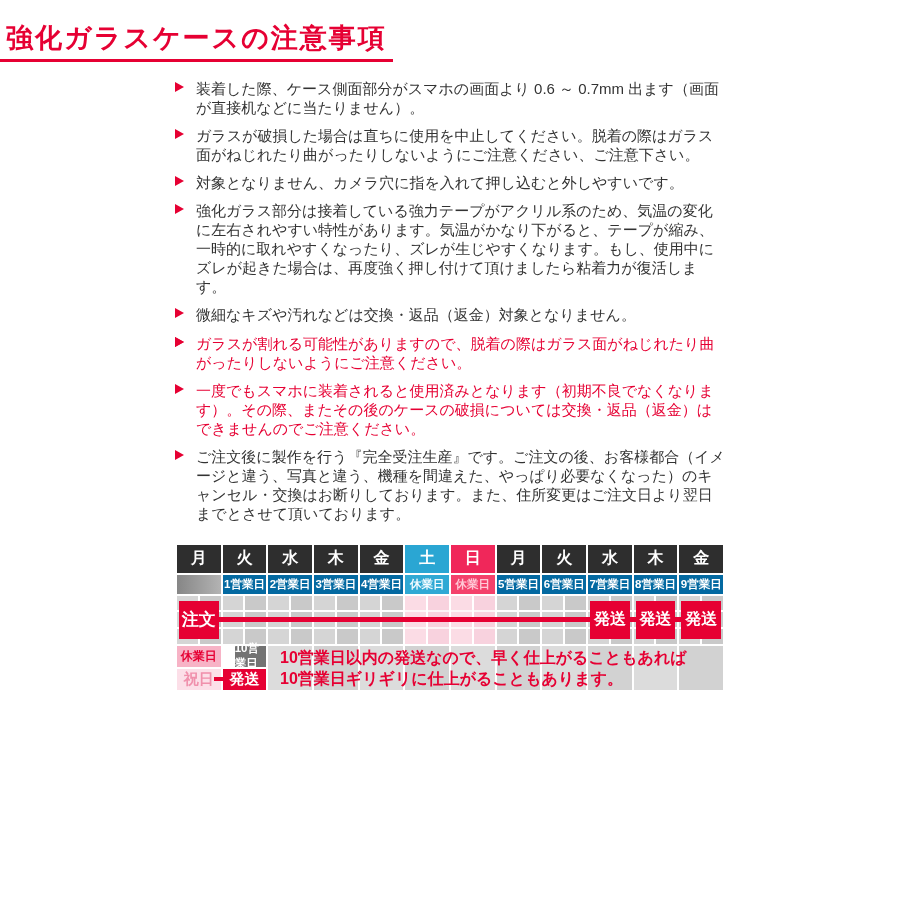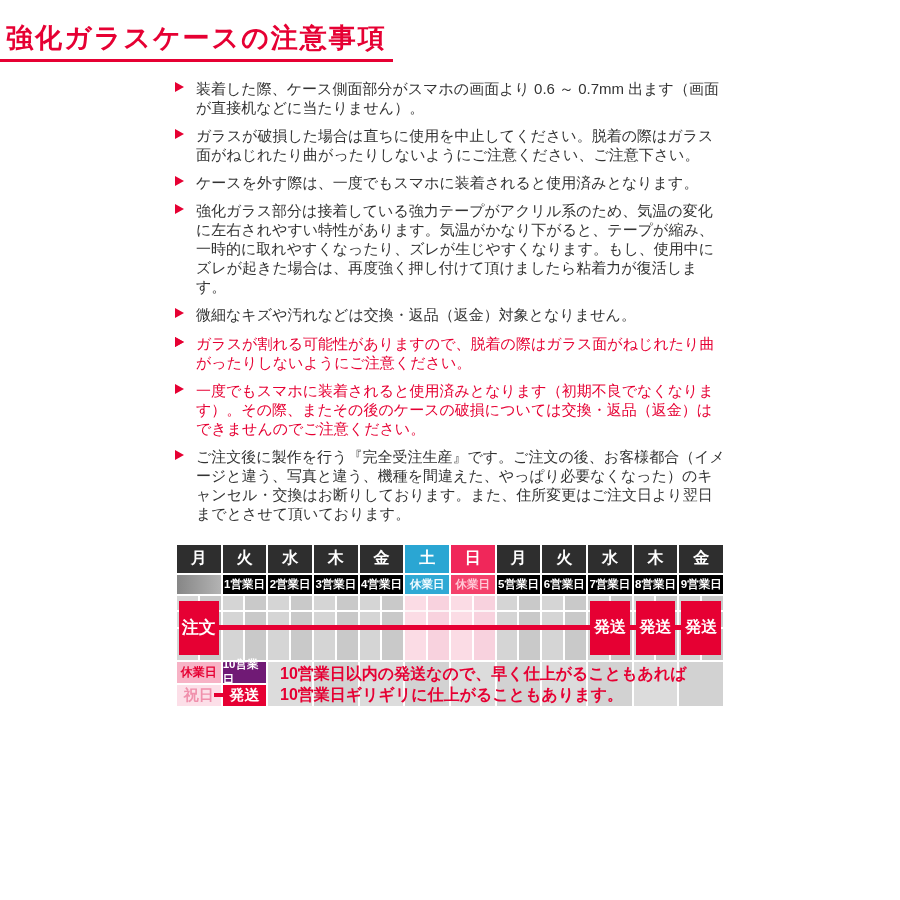--- a/index.html
+++ b/index.html
@@ -26,62 +26,62 @@
   .seg-red{color:#e60033;}
   .seg-big{font-size:45px;color:#e60033;line-height:0;letter-spacing:-2px;vertical-align:-5px;}
 
   
   .sched{width:546px;margin:22px auto 0;position:relative;}
   .t-row{display:flex;gap:2px;margin-bottom:2px;}
   .cell{flex:1;display:flex;align-items:center;justify-content:center;}
   .day{height:28px;background:#2e2e2e;color:#fff;font-size:16px;font-weight:bold;}
   .day.sat{background:#2aa6d3;}
   .day.sun{background:#f0275a;}
-  .sub{height:19px;background:#000000;color:#fff;font-size:11.5px;font-weight:bold;}
+  .sub{height:19px;background:#0369a1;color:#fff;font-size:11.5px;font-weight:bold;}
   .sub.first{background:linear-gradient(to right,#868686,#b3b3b3);}
   .sub.sat{background:#2fa9d4;color:#f2fbff;}
   .sub.sun{background:#f4416b;color:#ffc9d6;}
 
-  .row3{position:relative;height:64px;display:flex;gap:2px;margin-bottom:2px;}
+  .row3{position:relative;height:48px;display:flex;gap:2px;margin-bottom:2px;}
   .c3{flex:1;position:relative;background:
       linear-gradient(to bottom, rgba(0,0,0,0) 0 14px, #fff 14px 16px, rgba(0,0,0,0) 16px 31px, #fff 31px 33px, rgba(0,0,0,0) 33px),
       linear-gradient(to right, #d5d5d5 0 47%, #fff 47% 52%, #c9c9c9 52%);}
   .c3.pink{background:
       linear-gradient(to bottom, rgba(0,0,0,0) 0 14px, rgba(255,255,255,.75) 14px 16px, rgba(0,0,0,0) 16px 31px, rgba(255,255,255,.75) 31px 33px, rgba(0,0,0,0) 33px),
       linear-gradient(to right, #fbdce5 0 47%, #fff 47% 52%, #f8d2de 52%);}
   .tline{position:absolute;left:38px;right:5px;top:50%;height:5px;margin-top:-2.5px;background:#e60033;z-index:1;}
   .obox,.sbox{position:absolute;left:2px;right:2px;top:5px;bottom:5px;background:#e60033;color:#fff;font-weight:bold;display:flex;align-items:center;justify-content:center;z-index:2;}
   .obox{font-size:17px;}
   .sbox{font-size:16px;}
 
   .brow{position:relative;display:flex;gap:2px;}
   .lcol{flex:1;display:flex;flex-direction:column;gap:2px;}
   .lcell{height:21px;display:flex;align-items:center;justify-content:center;font-weight:bold;}
   .closed{background:#f7b3c6;color:#e60033;font-size:12px;}
-  .tenth{background:#701a75;color:#fff;font-size:11.5px;}
+  .tenth{background:#737373;color:#fff;font-size:11.5px;margin-left:12px;}
   .holiday{background:#fcdfe8;color:#f090ac;font-size:15px;}
   .shipcell{position:relative;background:#e60033;color:#fff;font-size:15px;}
   .shipdash{position:absolute;left:-9px;top:50%;margin-top:-2px;width:12px;height:4px;background:#e60033;}
   .tall{flex:1;height:44px;background:#dcdcdc;}
   .tall.alt{background:#d2d2d2;}
   .bnote{position:absolute;left:103px;top:1px;color:#e60033;font-weight:bold;font-size:16px;line-height:21px;white-space:nowrap;z-index:3;}
 </style>
 </head>
 <body>
 
 <div class="canvas">
 
   <div class="h-wrap" id="title1">
     <span class="h-red">強化ガラスケースの注意事項</span>
   </div>
 
   <div class="blist">
     <div class="bitem"><span class="tri"></span><span>装着した際、ケース側面部分がスマホの画面より 0.6 ～ 0.7mm 出ます（画面が直接机などに当たりません）。</span></div>
     <div class="bitem"><span class="tri"></span><span>ガラスが破損した場合は直ちに使用を中止してください。脱着の際はガラス面がねじれたり曲がったりしないようにご注意ください、ご注意下さい。</span></div>
-    <div class="bitem"><span class="tri"></span><span>ケースを外す際は、一度でもスマホに装着されると使用済みとなります。</span></div>
+    <div class="bitem"><span class="tri"></span><span>対象となりません、カメラ穴に指を入れて押し込むと外しやすいです。</span></div>
     <div class="bitem"><span class="tri"></span><span>強化ガラス部分は接着している強力テープがアクリル系のため、気温の変化に左右されやすい特性があります。気温がかなり下がると、テープが縮み、一時的に取れやすくなったり、ズレが生じやすくなります。もし、使用中にズレが起きた場合は、再度強く押し付けて頂けましたら粘着力が復活します。</span></div>
     <div class="bitem"><span class="tri"></span><span>微細なキズや汚れなどは交換・返品（返金）対象となりません。</span></div>
     <div class="bitem"><span class="tri"></span></div>
     <div class="bitem red"><span class="tri"></span><span>ガラスが割れる可能性がありますので、脱着の際はガラス面がねじれたり曲がったりしないようにご注意ください。</span></div>
     <div class="bitem red"><span class="tri"></span><span>一度でもスマホに装着されると使用済みとなります（初期不良でなくなります）。その際、またその後のケースの破損については交換・返品（返金）はできませんのでご注意ください。</span></div>
     <div class="bitem"><span class="tri"></span><span>ご注文後に製作を行う『完全受注生産』です。ご注文の後、お客様都合（イメージと違う、写真と違う、機種を間違えた、やっぱり必要なくなった）のキャンセル・交換はお断りしております。また、住所変更はご注文日より翌日までとさせて頂いております。</span></div>
   </div>
 
 
 

